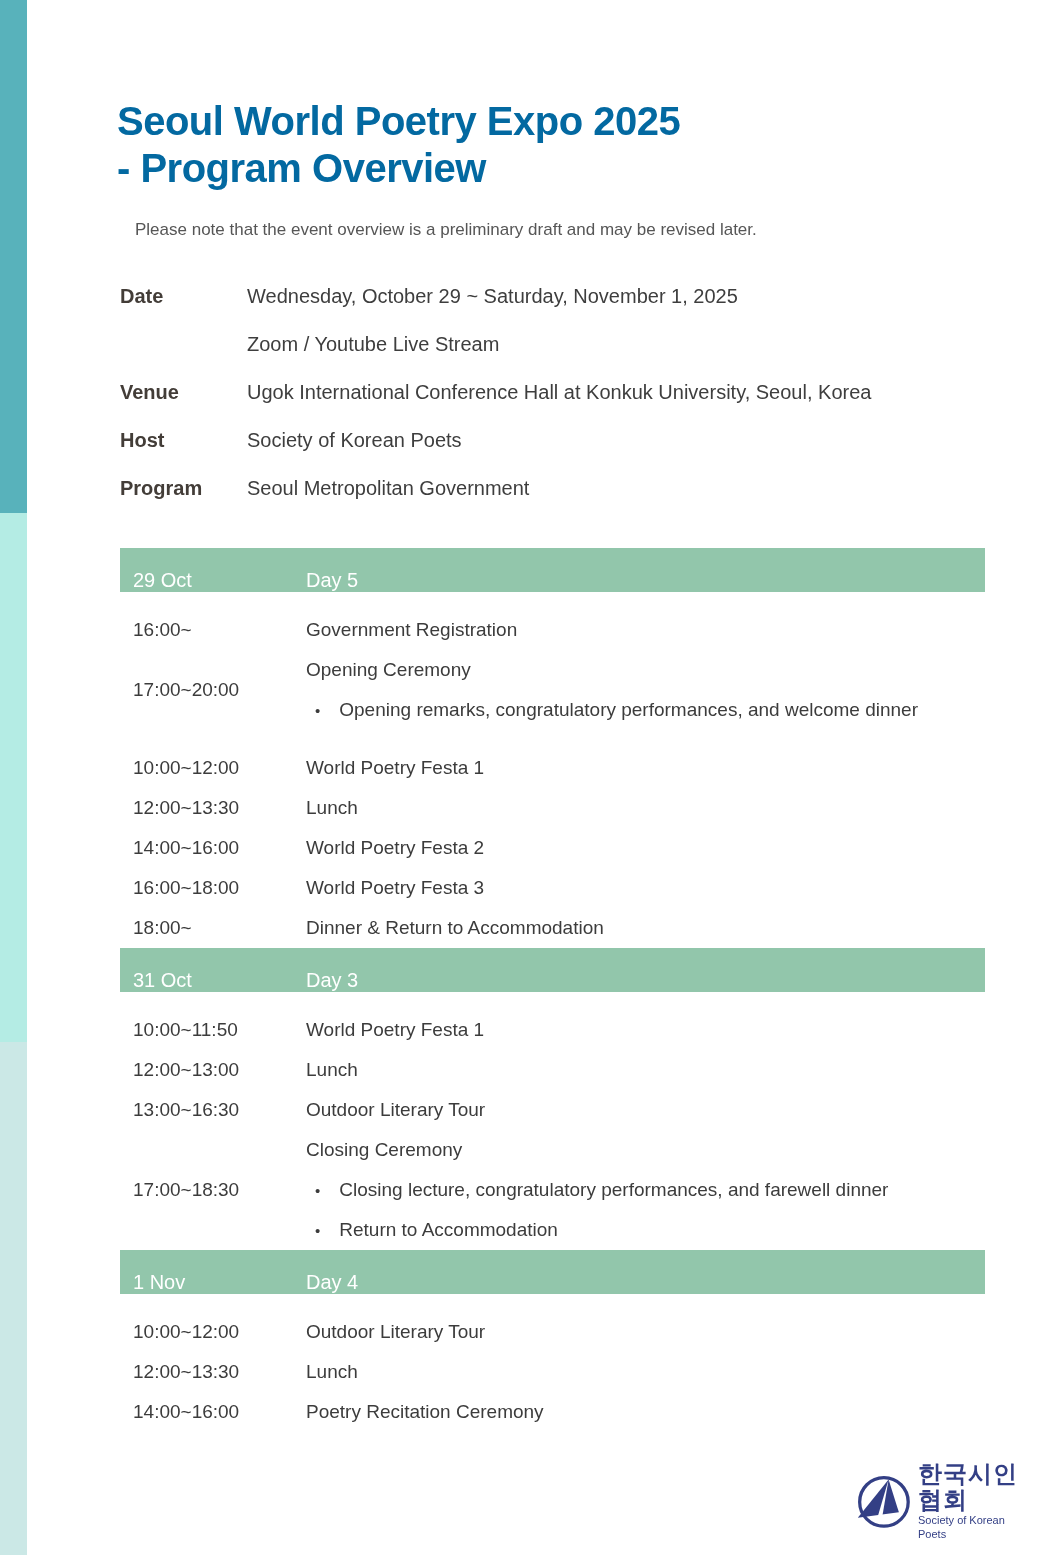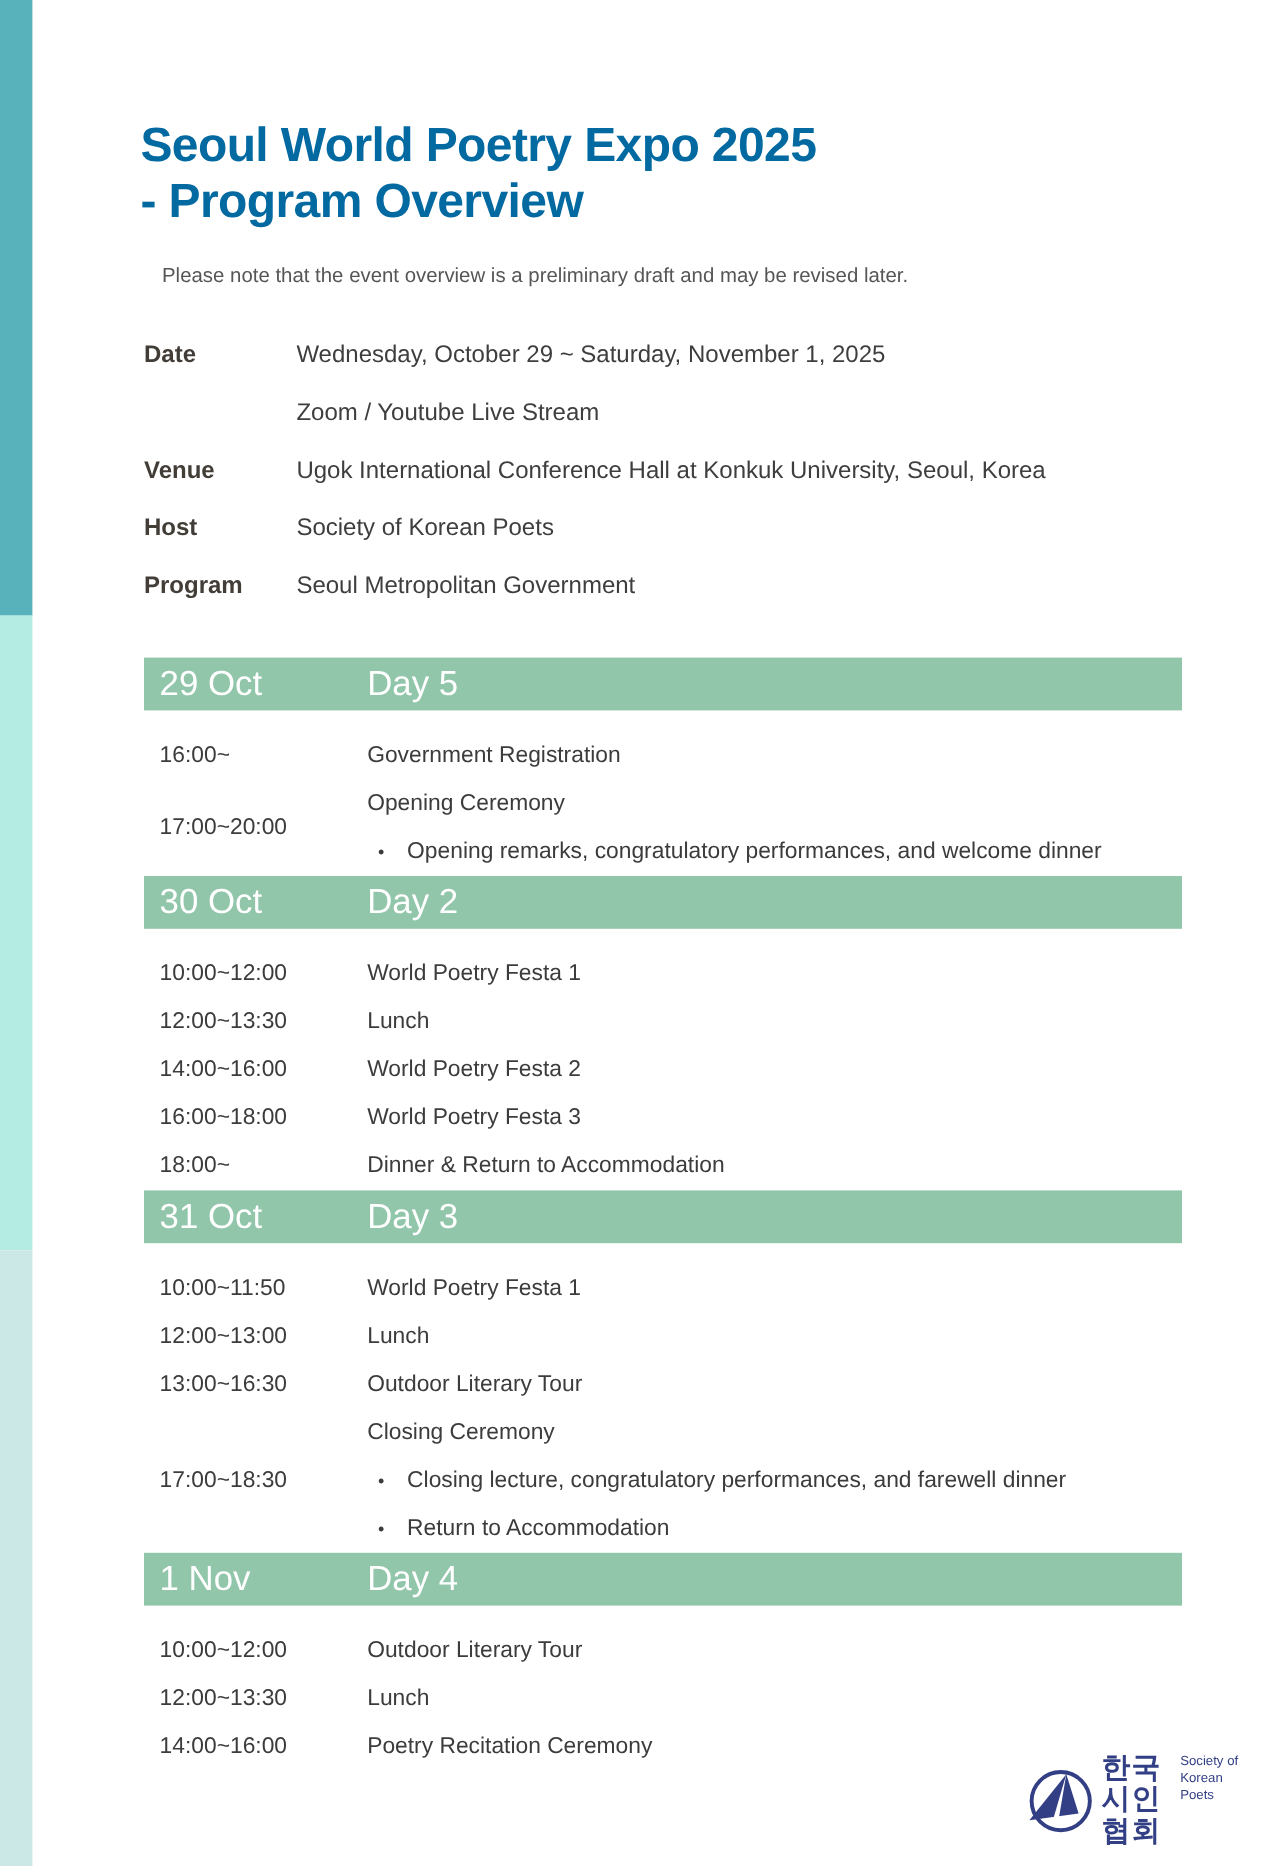--- a/index.html
+++ b/index.html
@@ -38,38 +38,38 @@
   .info-row { display:flex; min-height:48px; align-items:center; font-size:20px; }
   .info-label { width:127px; font-weight:bold; color:#433d38; flex:none; }
   .info-value { color:#3e3e3e; }
 
   .schedule { margin-top:36px; }
   .day-bar {
     height:44px;
     background:#92c6ab;
     color:#ffffff;
     display:flex;
-    align-items:center;
-    font-size:29px;
+    align-items:flex-end;
+    font-size:20px;
     padding-left:13px;
   }
   .day-date { width:173px; flex:none; }
 
   .rows { padding-top:18px; }
   .srow { display:flex; align-items:center; padding-left:13px; font-size:19px; }
   .time { width:173px; flex:none; color:#3c3c3c; }
   .rcontent { display:flex; flex-direction:column; }
   .line { height:40px; display:flex; align-items:center; color:#3c3c3c; }
   .bullet-line { padding-left:9px; }
   .dot { font-size:15px; margin-right:19px; color:#3c3c3c; }
 
   
   .logo { position:absolute; left:855px; top:1461px; width:180px; display:flex; align-items:center; gap:7px; }
   .logo-mark { width:56px; height:56px; flex:none; }
-  .logo-text { display:flex; flex-direction:row; }
+  .logo-text { display:flex; flex-direction:column; }
   .logo-korean { font-size:24px; font-weight:bold; color:#333f85; line-height:26px; letter-spacing:1px; }
   .logo-english { font-size:11px; color:#333f85; line-height:14px; }
 </style>
 </head>
 <body>
 
 <div class="strip">
   <div class="strip-seg1"></div>
   <div class="strip-seg2"></div>
   <div class="strip-seg3"></div>
@@ -128,24 +128,20 @@
             <div class="line bullet-line">
               <span class="dot">•</span>
               <span>Opening remarks, congratulatory performances, and welcome dinner</span>
             </div>
           </div>
         </div>
       </div>
     </section>
 
     <section>
-      <div class="day-bar">
-        <span class="day-date">30 Oct</span>
-        <span class="day-label">Day 2</span>
-      </div>
       <div class="rows">
         <div class="srow">
           <span class="time">10:00~12:00</span>
           <div class="rcontent">
               <div class="line">World Poetry Festa 1</div>
             </div>
         </div>
         <div class="srow">
           <span class="time">12:00~13:30</span>
           <div class="rcontent">

